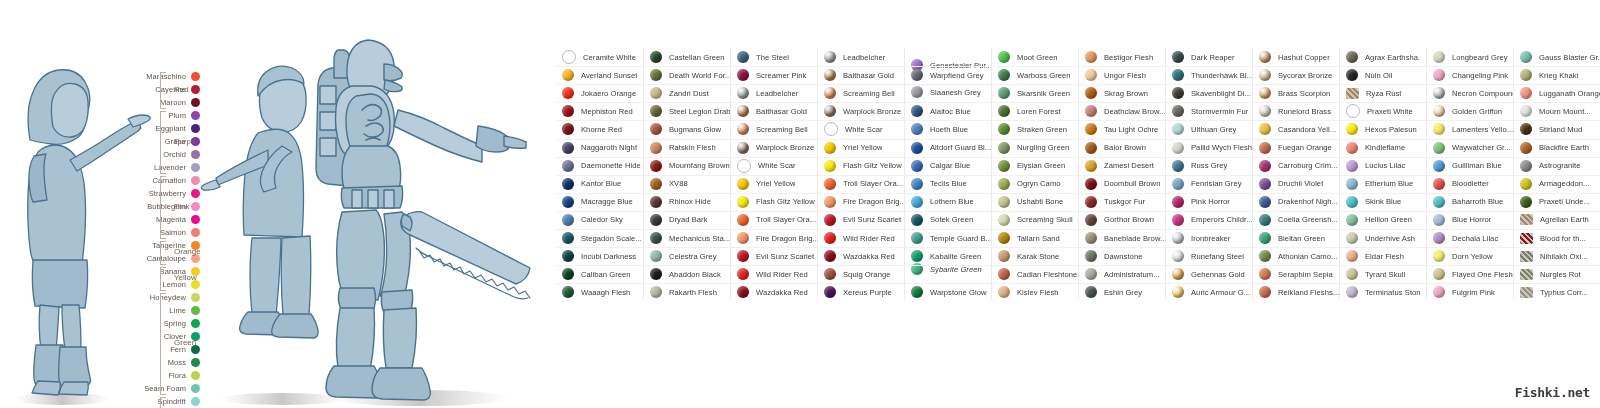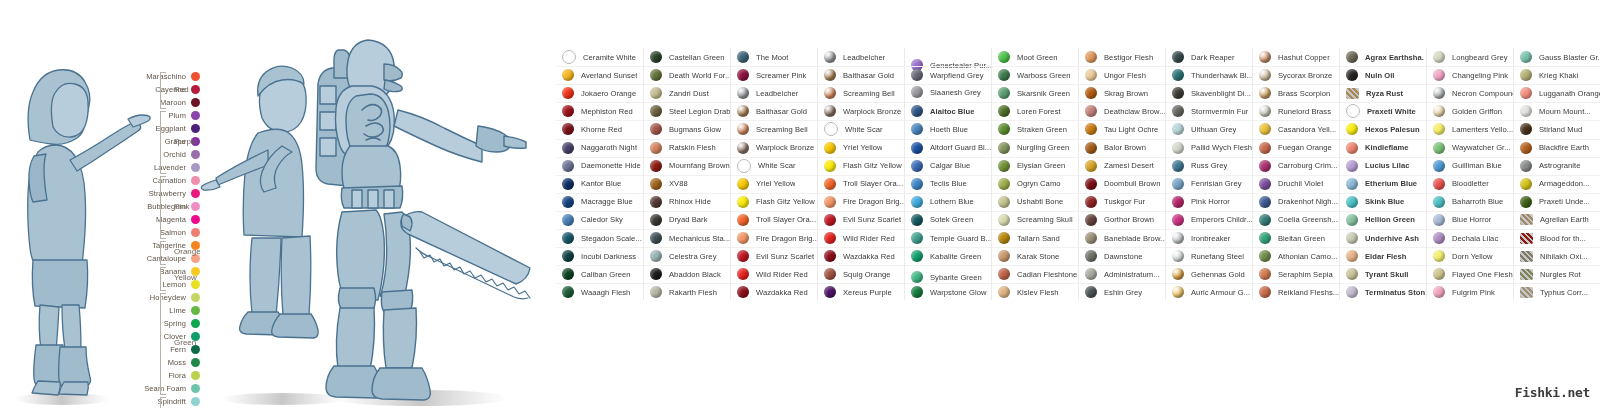--- a/index.html
+++ b/index.html
@@ -433,21 +433,21 @@
         <div class="rowsep" style="top: 217.2px; width: 87px;"></div>
         <div class="grow" style="top: 235.3px; width: 87px;">
           <span class="sw" style="background: rgb(186, 182, 166);"></span>
           <span class="plabel">Rakarth Flesh</span>
         </div>
         <div class="rowsep" style="top: 235.3px; width: 87px;"></div>
       </div>
       <div class="gcol" style="left: 174px; width: 87px;">
         <div class="grow" style="top: 0px; width: 87px;">
           <span class="sw" style="background: rgb(59, 100, 120);"></span>
-          <span class="plabel">The Moot</span>
+          <span class="plabel">The Steel</span>
         </div>
         <div class="grow" style="top: 18.1px; width: 87px;">
           <span class="sw" style="background: rgb(140, 18, 64);"></span>
           <span class="plabel">Screamer Pink</span>
         </div>
         <div class="rowsep" style="top: 18.1px; width: 87px;"></div>
         <div class="grow" style="top: 36.2px; width: 87px;">
           <span class="sw" style="background: radial-gradient(circle at 32% 28%, rgb(255, 255, 255) 0%, rgb(139, 145, 150) 55%, rgba(0, 0, 0, 0.45) 100%);"></span>
           <span class="plabel">Leadbelcher</span>
         </div>
@@ -587,21 +587,21 @@
         <div class="grow" style="top: 18.1px; width: 87px;">
           <span class="sw" style="background: rgb(104, 104, 118);"></span>
           <span class="plabel">Warpfiend Grey</span>
         </div>
         <div class="rowsep" style="top: 18.1px; width: 87px;"></div>
         <div class="grow" style="top: 35px; width: 87px;">
           <span class="sw" style="background: rgb(154, 154, 162);"></span>
           <span class="plabel">Slaanesh Grey</span>
         </div>
         <div class="rowsep" style="top: 36.2px; width: 87px;"></div>
-        <div class="grow" style="top: 54.3px; width: 87px; font-weight: bold;">
+        <div class="grow" style="top: 54.3px; width: 87px;">
           <span class="sw" style="background: rgb(46, 85, 133);"></span>
           <span class="plabel">Alaitoc Blue</span>
         </div>
         <div class="rowsep" style="top: 54.3px; width: 87px;"></div>
         <div class="grow" style="top: 72.4px; width: 87px;">
           <span class="sw" style="background: rgb(75, 131, 188);"></span>
           <span class="plabel">Hoeth Blue</span>
         </div>
         <div class="rowsep" style="top: 72.4px; width: 87px;"></div>
         <div class="grow" style="top: 90.5px; width: 87px;">
@@ -632,21 +632,21 @@
         <div class="grow" style="top: 181px; width: 87px;">
           <span class="sw" style="background: rgb(63, 160, 142);"></span>
           <span class="plabel">Temple Guard B...</span>
         </div>
         <div class="rowsep" style="top: 181px; width: 87px;"></div>
         <div class="grow" style="top: 199.1px; width: 87px;">
           <span class="sw" style="background: rgb(19, 160, 109);"></span>
           <span class="plabel">Kabalite Green</span>
         </div>
         <div class="rowsep" style="top: 199.1px; width: 87px;"></div>
-        <div class="grow" style="top: 220px; width: 87px;">
+        <div class="grow" style="top: 212px; width: 87px; font-style: italic;">
           <span class="sw" style="background: rgb(63, 183, 130);"></span>
           <span class="plabel">Sybarite Green</span>
         </div>
         <div class="rowsep" style="top: 217.2px; width: 87px;"></div>
         <div class="grow" style="top: 235.3px; width: 87px;">
           <span class="sw" style="background: rgb(19, 122, 60);"></span>
           <span class="plabel">Warpstone Glow</span>
         </div>
         <div class="rowsep" style="top: 235.3px; width: 87px;"></div>
       </div>
@@ -927,21 +927,21 @@
           <span class="sw" style="background: rgb(208, 122, 77);"></span>
           <span class="plabel">Seraphim Sepia</span>
         </div>
         <div class="rowsep" style="top: 217.2px; width: 87px;"></div>
         <div class="grow" style="top: 235.3px; width: 87px;">
           <span class="sw" style="background: rgb(201, 106, 76);"></span>
           <span class="plabel">Reikland Fleshs...</span>
         </div>
         <div class="rowsep" style="top: 235.3px; width: 87px;"></div>
       </div>
-      <div class="gcol" style="left: 783px; width: 87px; font-weight: bold;">
+      <div class="gcol" style="left: 783px; width: 87px;">
         <div class="grow" style="top: 0px; width: 87px;">
           <span class="sw" style="background: rgb(108, 106, 85);"></span>
           <span class="plabel">Agrax Earthsha.</span>
         </div>
         <div class="grow" style="top: 18.1px; width: 87px;">
           <span class="sw" style="background: rgb(38, 37, 34);"></span>
           <span class="plabel">Nuln Oil</span>
         </div>
         <div class="rowsep" style="top: 18.1px; width: 87px;"></div>
         <div class="grow" style="top: 36.2px; width: 87px;">

